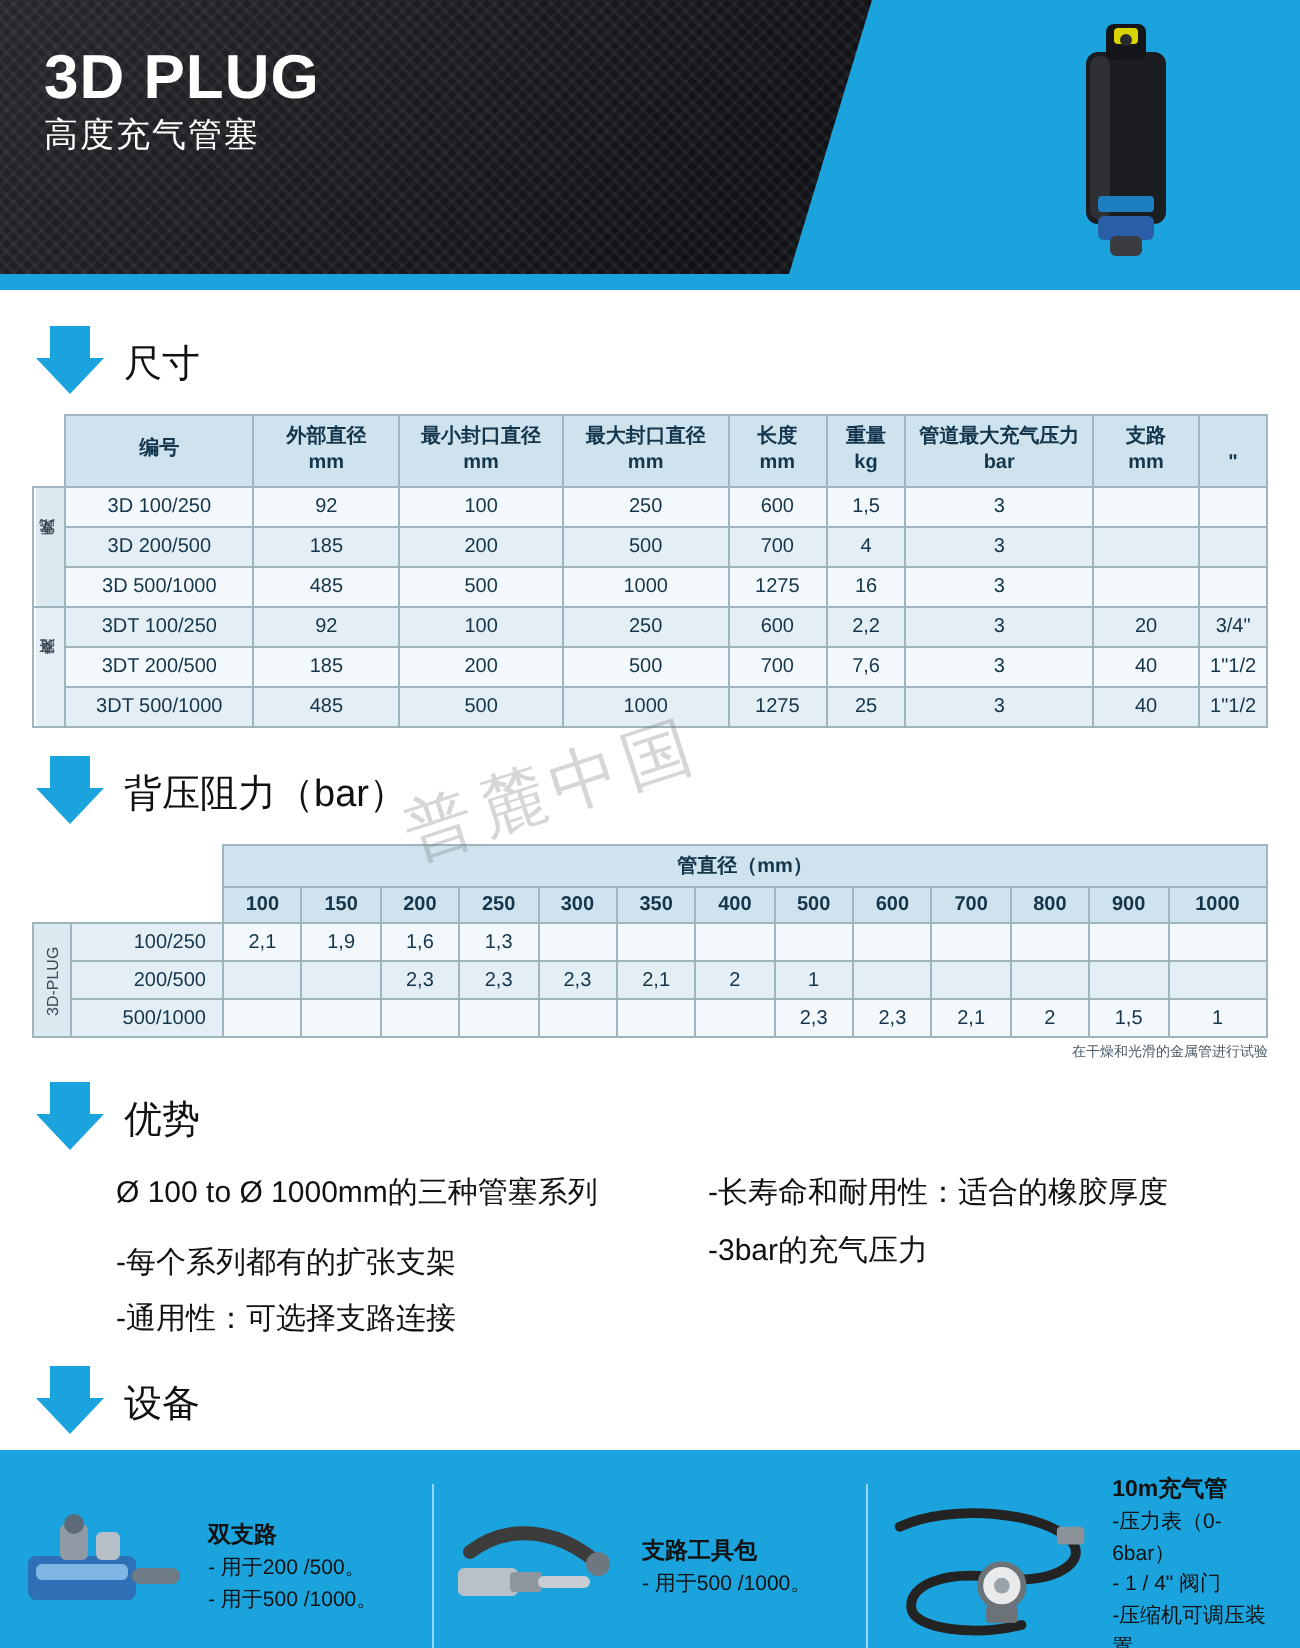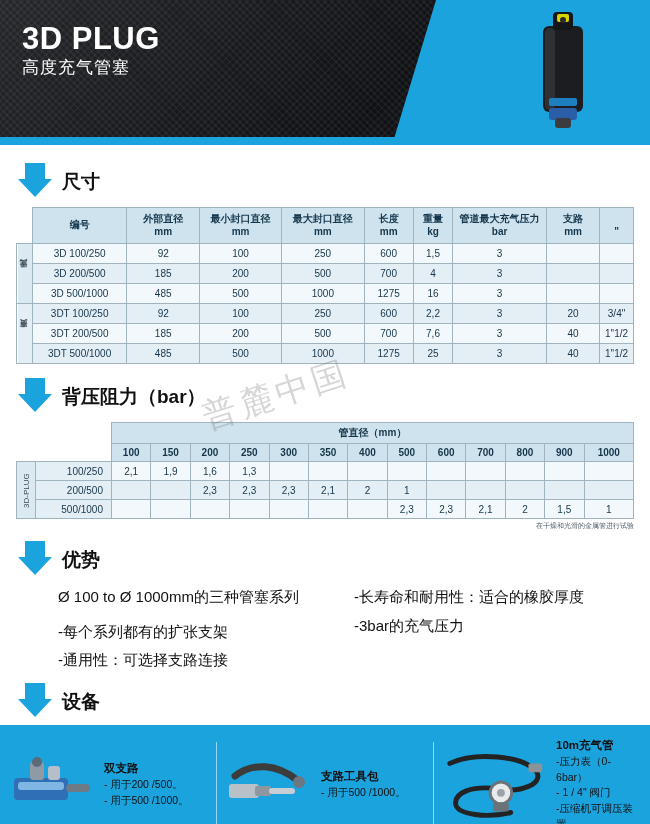--- a/index.html
+++ b/index.html
@@ -55,21 +55,21 @@
     width:34px; height:34px; position:relative; flex:0 0 34px;
   }
   .arrow-down:before{
     content:""; position:absolute; left:7px; top:0; width:20px; height:17px; background:#1ba3dd;
   }
   .arrow-down:after{
     content:""; position:absolute; left:0; top:16px; width:0; height:0;
     border-left:17px solid transparent; border-right:17px solid transparent;
     border-top:18px solid #1ba3dd;
   }
-  .sec-title { font-size:19px; font-weight:bold; color:#111; padding-bottom:2px; }
+  .sec-title { font-size:19px; font-weight:normal; color:#111; padding-bottom:2px; }
 
   
   .tbl-wrap { padding:10px 16px 0 16px; }
   table { border-collapse:collapse; width:100%; }
   .t1 { font-size:10px; }
   .t1 th, .t1 td {
     border:1px solid #9fb4bf; text-align:center; padding:3px 2px; color:#15354a;
   }
   .t1 thead th {
     background:#cfe3ee; font-weight:bold; color:#14364c; line-height:1.25; padding:5px 2px;

